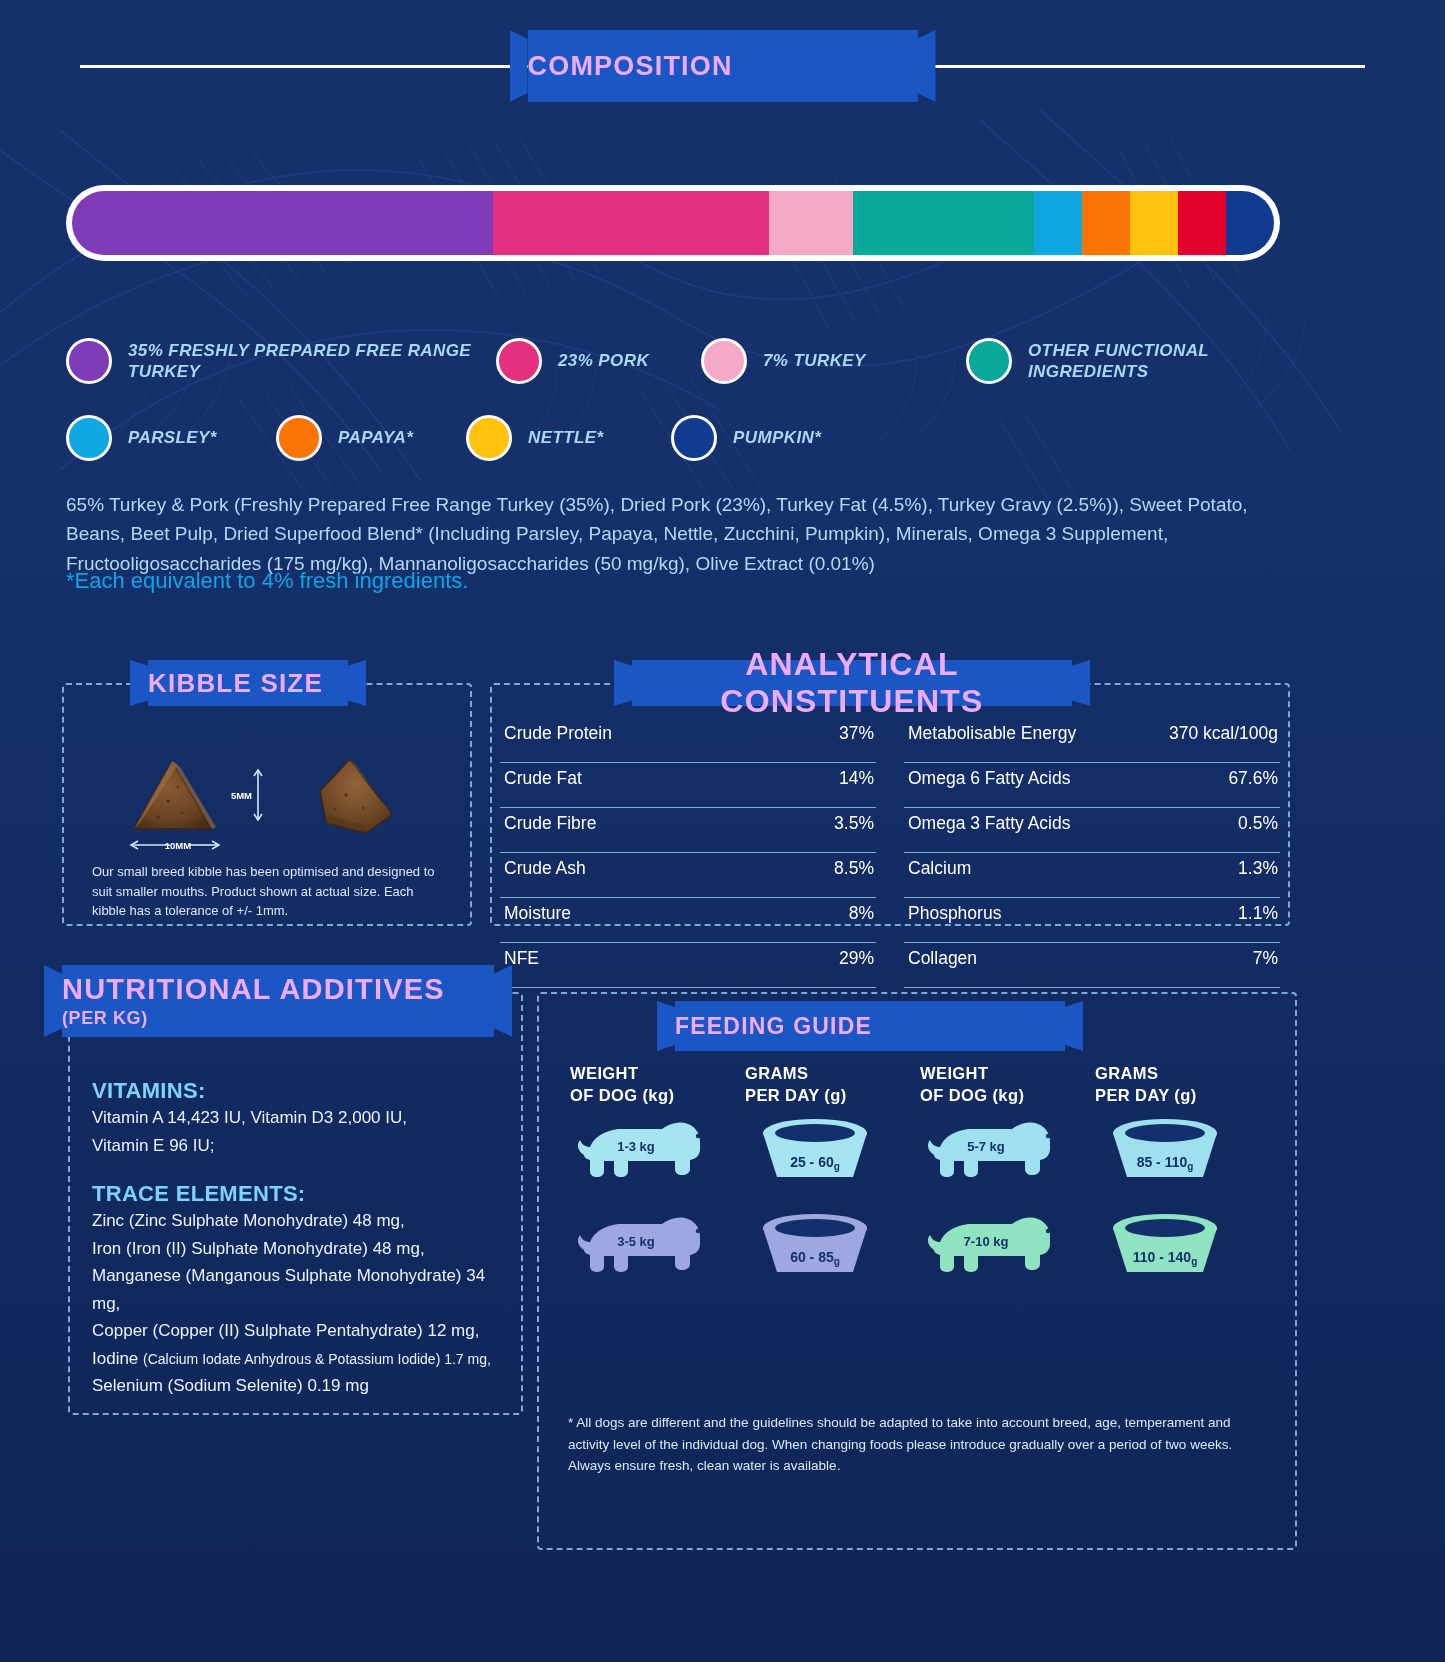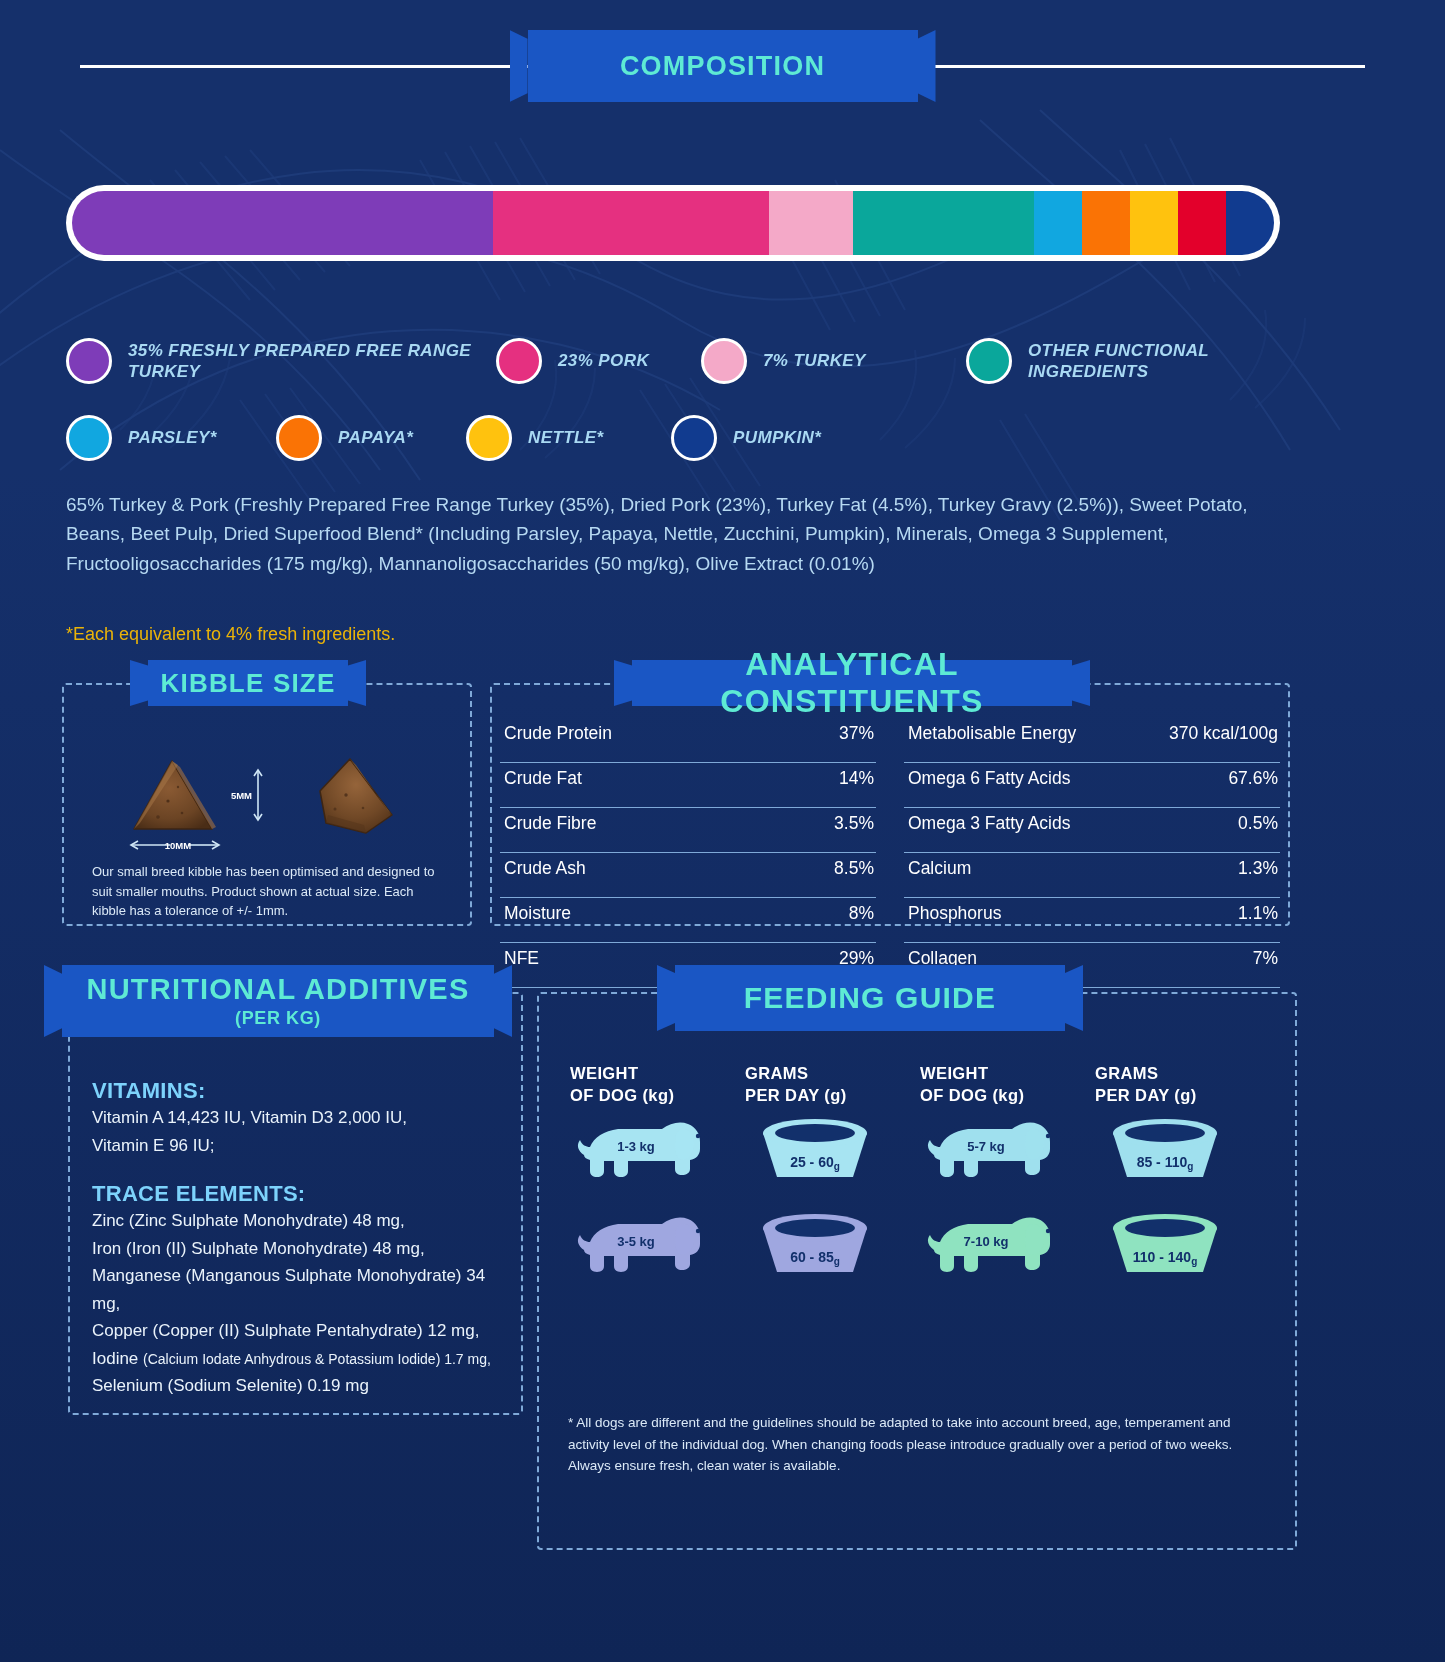--- a/index.html
+++ b/index.html
@@ -14,22 +14,22 @@
   }
   
   .bg-art { position:absolute; inset:0; pointer-events:none; opacity:.5; }
   .bg-fade { position:absolute; left:0; right:0; top:470px; height:1200px;
              background:linear-gradient(180deg, rgba(21,48,107,0) 0%, rgba(17,40,92,.55) 40%, rgba(14,35,82,.85) 100%);
              pointer-events:none; }
 
   
   .ribbon-wrap { position:absolute; display:flex; align-items:center; }
   .ribbon {
-    background:#1a56c4; color:#5eead4; position:relative;
-    display:flex; flex-direction:column; align-items:center; justify-content:center;
+    background:#1a56c4; color:#f0abfc; position:relative;
+    display:flex; flex-direction:column; align-items:flex-start; justify-content:center;
     text-align:center;
   }
   .ribbon::before, .ribbon::after{
     content:""; position:absolute; top:0; bottom:0; width:18px;
   }
   .ribbon::before{ left:-18px; background:#1a56c4;
     clip-path:polygon(0 0, 100% 12%, 100% 88%, 0 100%); }
   .ribbon::after{ right:-18px; background:#1a56c4;
     clip-path:polygon(0 12%, 100% 0, 100% 100%, 0 88%); }
   .ribbon .t1 { font-weight:bold; letter-spacing:1.2px; }
@@ -62,22 +62,22 @@
     margin-left:16px; color:#a9d9f3; font-size:17px; font-weight:bold;
     letter-spacing:.4px; line-height:1.25;
   }
 
   
   #ingredients-paragraph {
     position:absolute; left:66px; top:490px; width:1225px;
     color:#b6d9f2; font-size:19px; line-height:1.55;
   }
   #equivalent-note {
-    position:absolute; left:66px; top:624px; width:800px;
-    color:#eab308; font-size:18px;
+    position:absolute; left:66px; top:568px; width:800px;
+    color:#0ea5e9; font-size:22px;
   }
 
   
   .panel {
     position:absolute; border:2px dashed #7fa9d8; border-radius:4px;
   }
 
   
   #kibble-panel { left:62px; top:683px; width:410px; height:243px; }
   #kibble-header { left:148px; top:660px; }
@@ -109,21 +109,21 @@
   #additives-header .t2 { font-size:18px; margin-top:2px; }
   #additives-body { position:absolute; left:92px; top:1078px; width:420px; }
   .sub-head { font-size:22px; font-weight:bold; color:#7dd3fc; letter-spacing:.3px; }
   .add-line { font-size:17px; color:#eaf3fb; line-height:1.62; }
   .add-line .small { font-size:14px; }
   .gap { height:22px; }
 
   
   #feeding-panel { left:537px; top:992px; width:760px; height:558px; }
   #feeding-header { left:675px; top:965px; }
-  #feeding-header .ribbon { width:390px; height:66px; font-size:30px; }
+  #feeding-header .ribbon { width:390px; height:50px; font-size:23px;margin-top:36px; }
 
   .fg-grid { position:absolute; left:570px; top:1062px; width:700px; }
   .fg-cols { display:flex; }
   .fg-col { width:175px; }
   .fg-colhead {
     font-size:16.5px; font-weight:bold; line-height:1.35; letter-spacing:.4px; color:#fff;
   }
   .fg-cell { height:95px; display:flex; align-items:flex-start; }
   #feeding-footnote {
     position:absolute; left:568px; top:1412px; width:690px;

